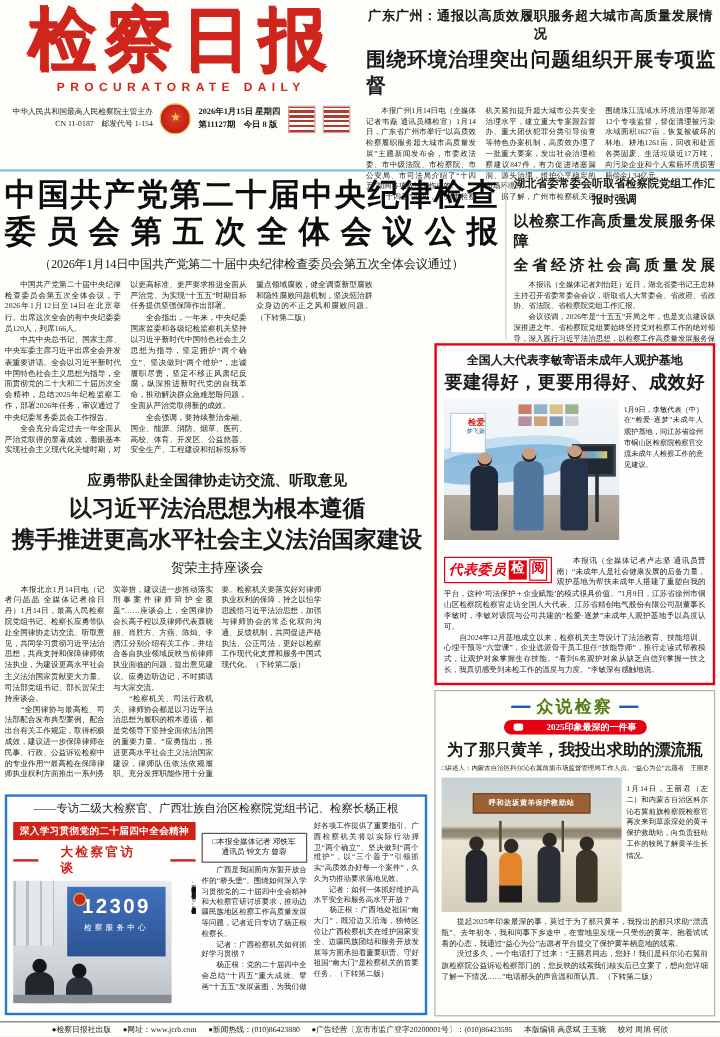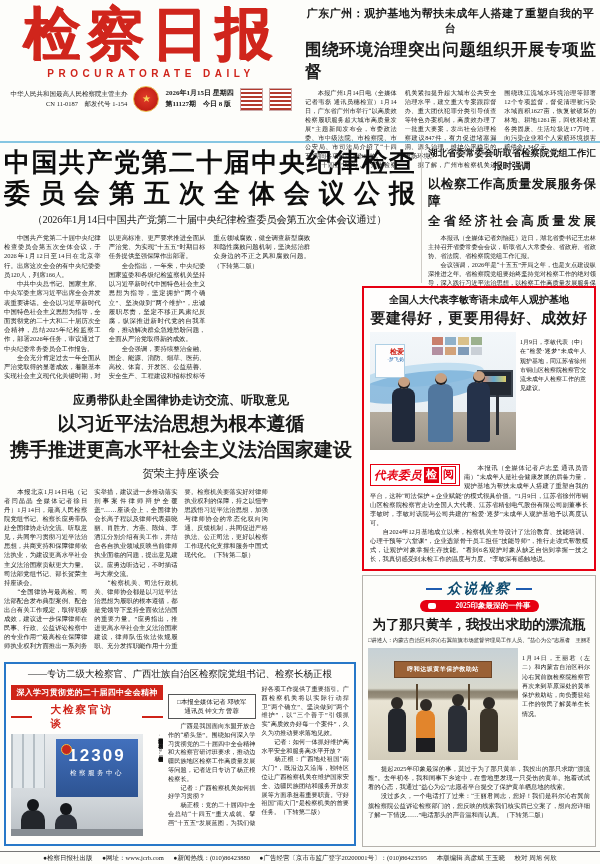--- a/index.html
+++ b/index.html
@@ -69,21 +69,21 @@
   .lw-h2{font-size:19px;font-weight:bold;text-align:center;}
   .lw-deck{font-size:11px;text-align:center;margin-top:3px;}
   .lw-body{margin-top:6px;height:164px;column-count:4;column-gap:7px;column-fill:auto;
            font-size:6.35px;line-height:1.43;}
 
   
   .voices{position:absolute;left:362px;top:575px;width:234px;height:272px;border:1px solid #b5b2ac;
           box-sizing:border-box;padding:4px 5px;}
   .vc-logoRow{display:flex;align-items:center;justify-content:center;gap:5px;}
   .vc-dash{width:16px;height:1.5px;background:#1f5cb0;}
-  .vc-logo{color:#0c4a6e;font-size:14px;font-weight:bold;letter-spacing:2px;font-style:italic;}
+  .vc-logo{color:#4d7c0f;font-size:14px;font-weight:bold;letter-spacing:2px;}
   .vc-pillRow{display:flex;justify-content:center;margin-top:2px;}
   .vc-pill{display:inline-flex;align-items:center;gap:20px;background:#e60012;color:#fff;
            border-radius:8px;padding:1px 8px;font-size:7.5px;font-weight:bold;}
   .vc-bubble{width:8px;height:6px;background:#fff;border-radius:2px;position:relative;}
   .vc-bubble::after{content:"";position:absolute;left:1px;bottom:-2px;border:2px solid transparent;border-top-color:#fff;}
   .vc-head{font-size:13.5px;font-weight:bold;text-align:center;margin-top:4px;letter-spacing:-.2px;}
   .vc-byline{font-size:5.4px;color:#222;margin-top:3px;text-align:center;white-space:nowrap;overflow:hidden;}
   .vc-row{display:flex;gap:4px;margin-top:4px;}
   .vc-body{margin-top:4px;font-size:6.3px;line-height:1.45;}
 
@@ -184,21 +184,21 @@
       <div class="mh-date">
         <div>2026年1月15日 星期四</div>
         <div>第11127期　今日 8 版</div>
       </div>
       <div class="qr"></div>
       <div class="qr"></div>
     </div>
   </div>
 
   <div class="topright">
-    <div class="kicker tr-kicker">广东广州：观护基地为帮扶未成年人搭建了重塑自我的平台</div>
+    <div class="kicker tr-kicker">广东广州：通报以高质效履职服务超大城市高质量发展情况</div>
     <div class="tr-head jline">围绕环境治理突出问题组织开展专项监督</div>
     <div class="tr-body body-text">　　本报广州1月14日电（全媒体记者韦磊 通讯员穗检宣）1月14日，广东省广州市举行“以高质效检察履职服务超大城市高质量发展”主题新闻发布会，市委政法委、市中级法院、市检察院、市公安局、市司法局介绍了“十四五”期间各项政法工作成效。
 　　“十四五”期间，广州市检察机关紧扣提升超大城市公共安全治理水平，建立重大专案跟踪督办、重大团伙犯罪分类引导侦查等特色办案机制，高质效办理了一批重大要案，发出社会治理检察建议847件，有力促进堵塞漏洞、源头治理，维护公平稳定的市场环境。
 　　据了解，广州市检察机关还围绕珠江流域水环境治理等部署12个专项监督，督促清理被污染水域面积1627亩，恢复被破坏的林地、耕地1261亩，回收和处置各类固废、生活垃圾近17万吨，向污染企业和个人索赔环境损害赔偿金1.34亿元。</div>
   </div>
 
   <div class="blue-rule"></div>
 
   <div class="communique">
     <div class="cq-head jline">中国共产党第二十届中央纪律检查</div>

